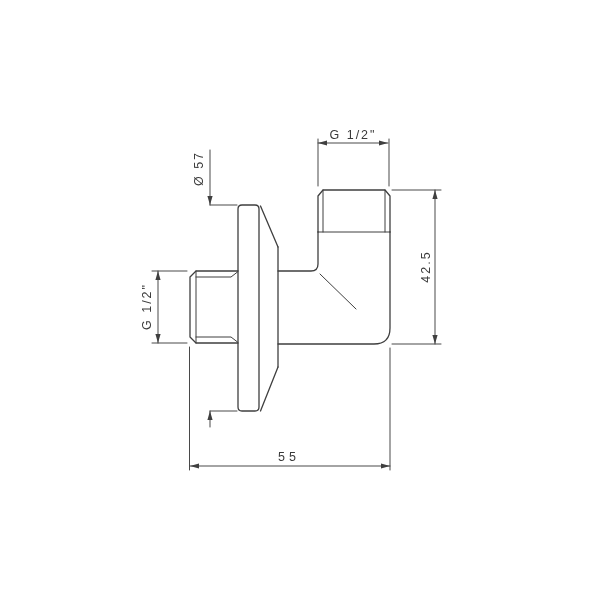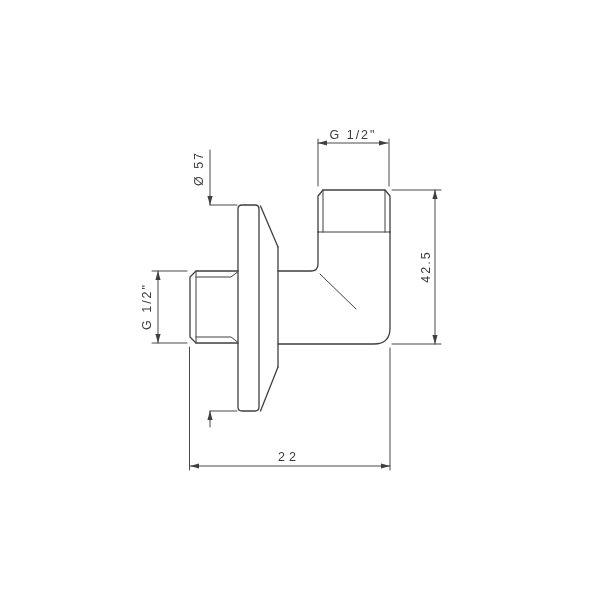--- a/index.html
+++ b/index.html
@@ -131,15 +131,15 @@
   </svg>
 
   <div class="dim-label" style="left:303px; top:128px; width:100px;">G 1/2"</div>
 
   <div class="dim-label rot" style="left:159px; top:161px; width:80px;">Ø 57</div>
 
   <div class="dim-label rot" style="left:107px; top:299px; width:80px;">G 1/2"</div>
 
   <div class="dim-label rot" style="left:386px; top:259px; width:80px;">42.5</div>
 
-  <div class="dim-label wide" style="left:259px; top:450px; width:60px;">22</div>
+  <div class="dim-label wide" style="left:259px; top:450px; width:60px;">55</div>
 
 </div>
 
 </body></html>

